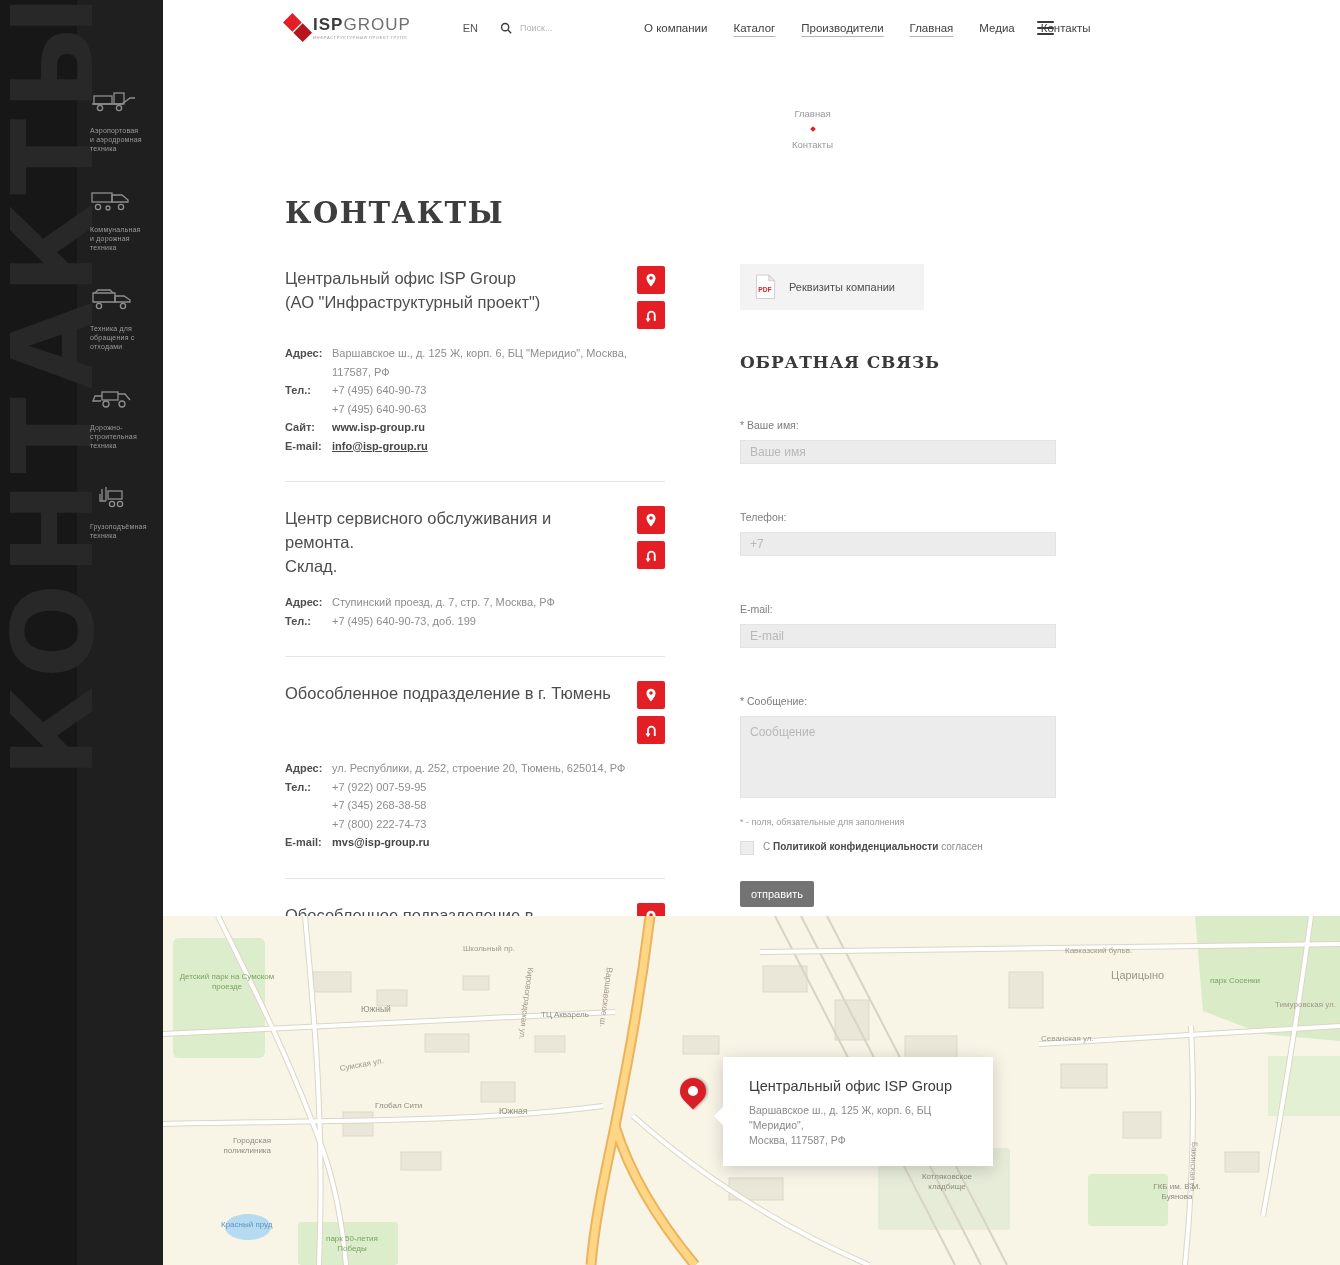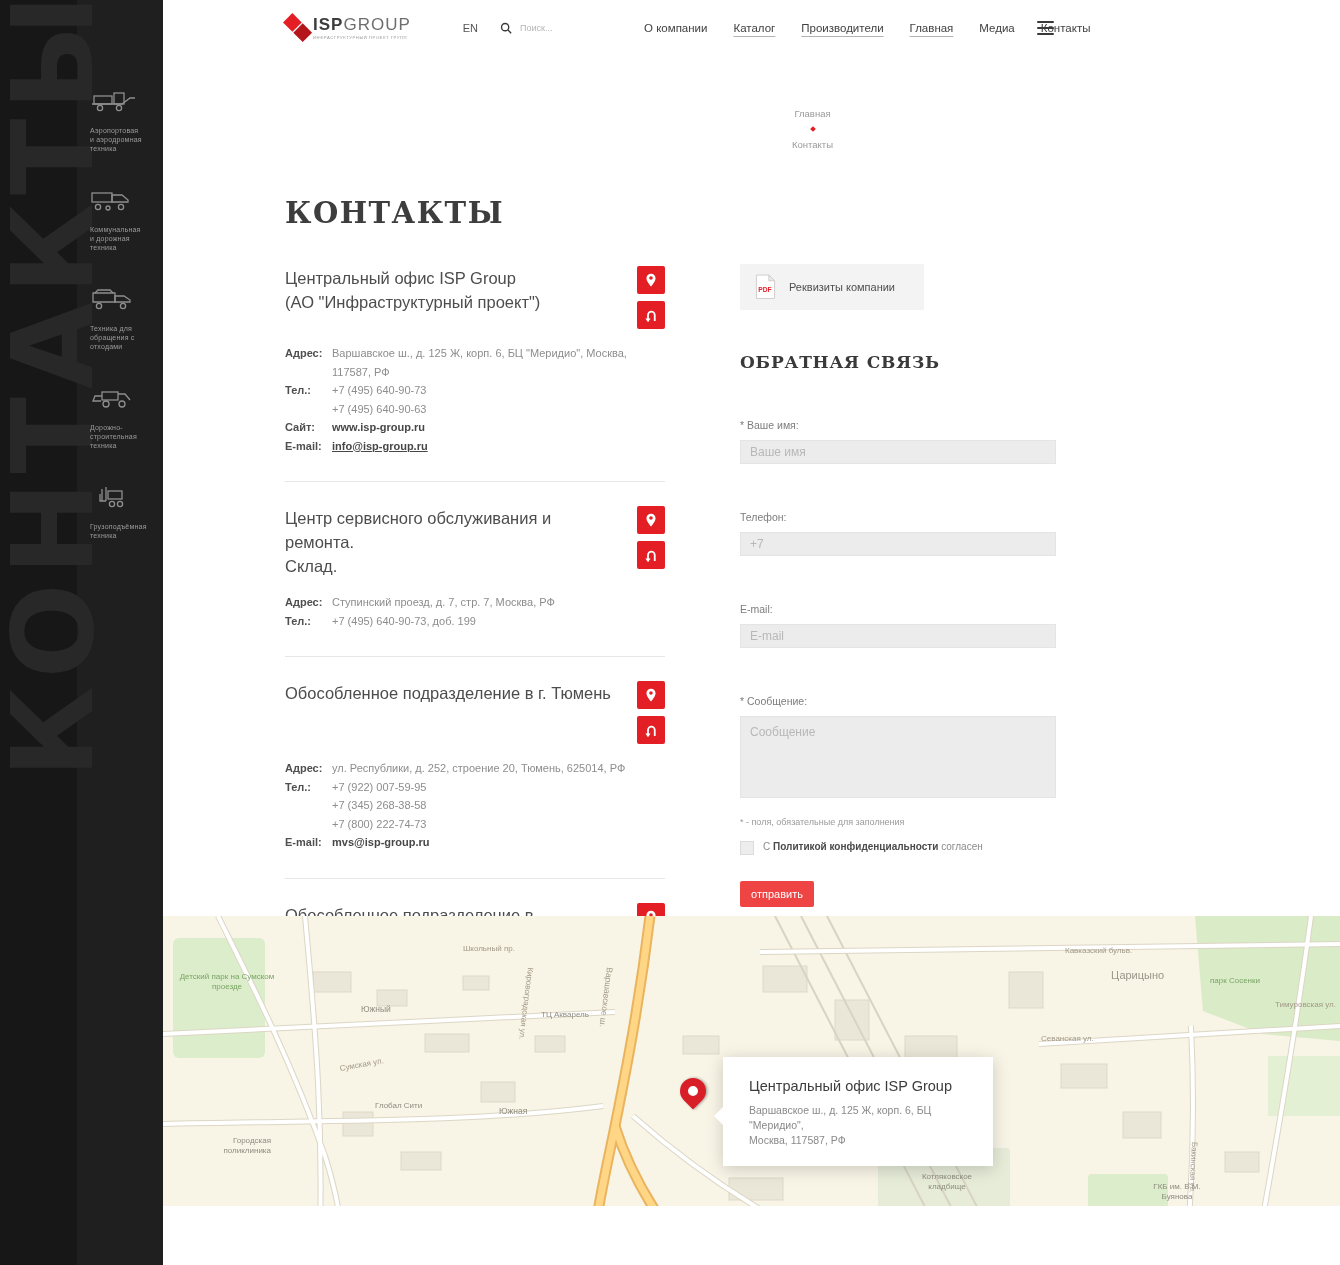--- a/index.html
+++ b/index.html
@@ -80,25 +80,25 @@
   .field input,.field textarea{width:100%;box-sizing:border-box;background:#ececec;border:1px solid #e4e4e4;
         font-size:12px;color:#555;font-family:"Liberation Sans",sans-serif;outline:none;}
   .field input{height:24px;padding:0 9px;}
   .field textarea{height:82px;padding:8px 9px;resize:none;}
   .field input::placeholder,.field textarea::placeholder{color:#b8b8b8;}
   .required-note{margin-top:15px;font-size:9px;color:#9a9a9a;}
   .consent{margin-top:14px;display:flex;gap:9px;}
   .checkbox{width:14px;height:14px;background:#ededed;border:1px solid #dcdcdc;box-sizing:border-box;cursor:pointer;flex-shrink:0;}
   .consent-text{font-size:10px;color:#8a8a8a;}
   .consent-link{font-weight:700;color:#4a4a4a;cursor:pointer;}
-  .submit{margin-top:26px;width:74px;height:26px;background:#ef4444;color:#fff;border:none;border-radius:2px;
+  .submit{margin-top:26px;width:74px;height:26px;background:#737373;color:#fff;border:none;border-radius:2px;
           font-size:11px;cursor:pointer;font-family:"Liberation Sans",sans-serif;}
 
   
-  .map{position:absolute;left:163px;top:916px;width:1177px;height:290px;background:#f8f4e6;overflow:hidden;cursor:grab;}
+  .map{position:absolute;left:163px;top:916px;width:1177px;height:349px;background:#f8f4e6;overflow:hidden;cursor:grab;}
   .map-canvas{position:absolute;left:0;top:0;}
   .map-label{position:absolute;font-size:8px;color:#8f8d80;white-space:pre-line;line-height:10px;}
   .map-label.c-road{color:#a39a88;}
   .map-label.c-park{color:#7ba465;}
   .map-label.c-water{color:#5e97c1;}
   .map-label.c-district{color:#9a968a;}
   .map-pin{position:absolute;left:517px;top:162px;width:26px;height:26px;background:#d81f27;
            border-radius:50% 50% 50% 0;transform:rotate(-45deg);box-shadow:1px 1px 3px rgba(0,0,0,.35);cursor:pointer;}
   .map-pin::after{content:"";position:absolute;left:8px;top:8px;width:10px;height:10px;background:#fff;border-radius:50%;}
   .map-card{position:absolute;left:560px;top:141px;width:270px;box-sizing:border-box;background:#fff;

